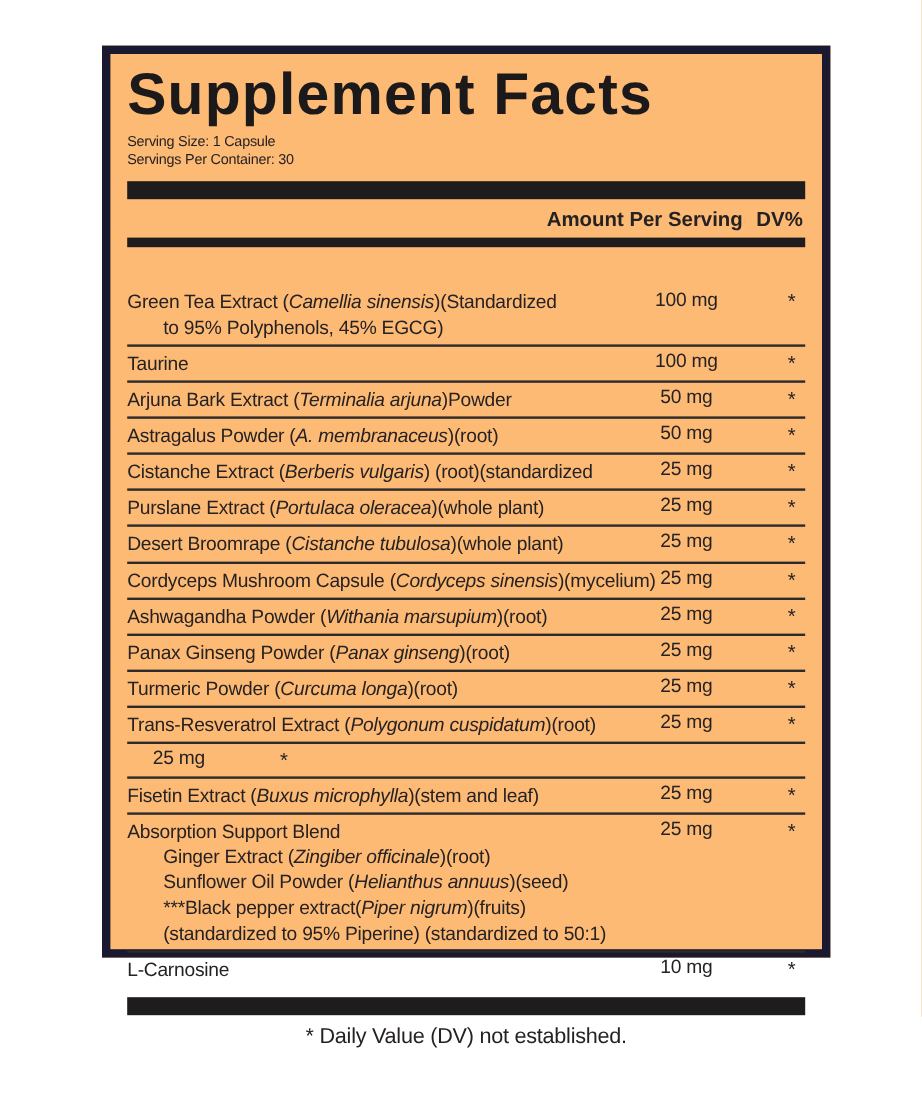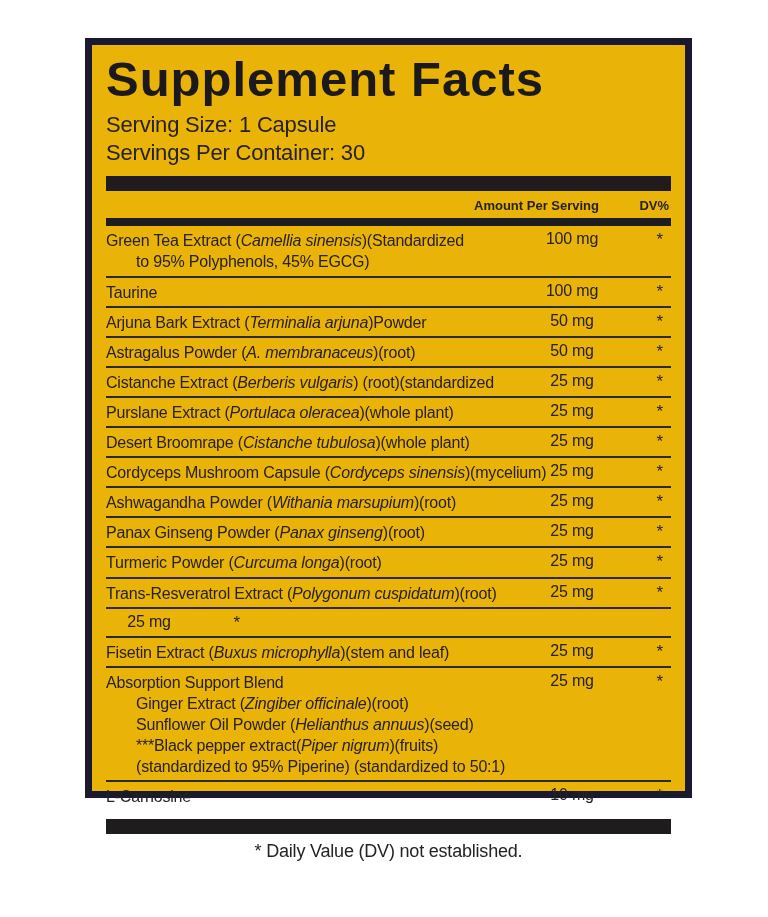--- a/index.html
+++ b/index.html
@@ -15,65 +15,64 @@
     font-family:"Liberation Sans", sans-serif;
     color:var(--text);
     position:relative;
   }
   .label{
     position:absolute;
     left:85px;top:38px;
     width:607px;height:760px;
     box-sizing:border-box;
     border:7px solid var(--border);
-    background:#eab308;
+    background:#fdba74;
     padding:8px 14px 0 14px;
   }
   .title{
     font-size:49px;
     font-weight:900;
     letter-spacing:1px;
     line-height:1.02;
     color:#1c191a;
     margin:2px 0 6px 0;
     white-space:nowrap;
   }
   .serving-line{
-    font-size:22px;
+    font-size:12px;
     line-height:1.28;
     letter-spacing:-0.2px;
   }
   .bar-thick{
     height:15px;
     background:var(--bar);
     margin-top:9px;
   }
   .bar-medium{
     height:8px;
     background:var(--bar);
   }
   .col-header{
     display:flex;
     align-items:flex-end;
     padding:7px 0 5px 0;
     font-weight:bold;
-    font-size:13px;
-    gap:20px;
+    font-size:17px;
   }
   .col-header .spacer{flex:1;}
   .col-header .amount-h{white-space:nowrap;}
   .col-header .dv-h{width:50px;text-align:right;padding-right:2px;}
   .rows{}
   .row{
     display:flex;
     align-items:flex-start;
     padding:4px 0 3px 0;
     border-top:2px solid var(--separator);
   }
-  .row:first-child{border-top:none;}
+  .row:first-child{border-top:none;margin-top:32px;}
   .name{flex:1;min-width:0;}
   .line{
     font-size:16px;
     line-height:1.32;
     letter-spacing:-0.2px;
     white-space:nowrap;
   }
   .line.ind{padding-left:30px;}
   .it{font-style:italic;}
   .amt{

